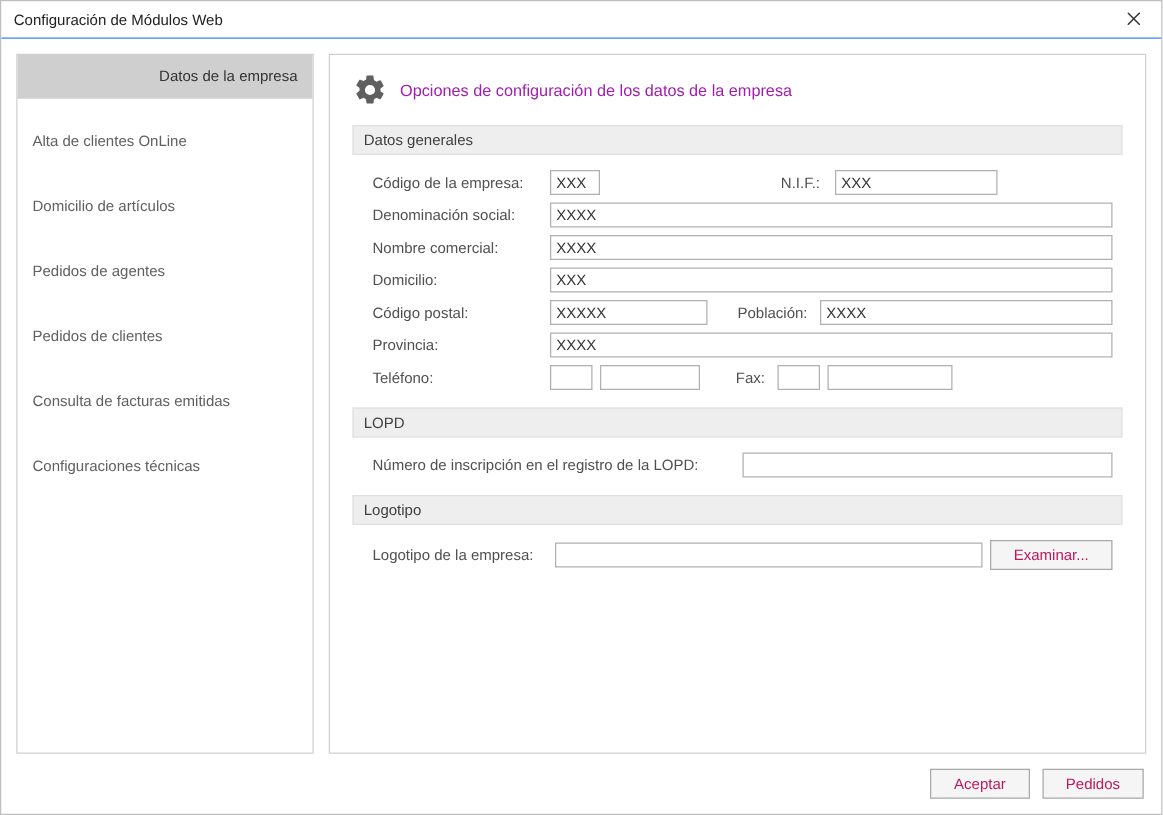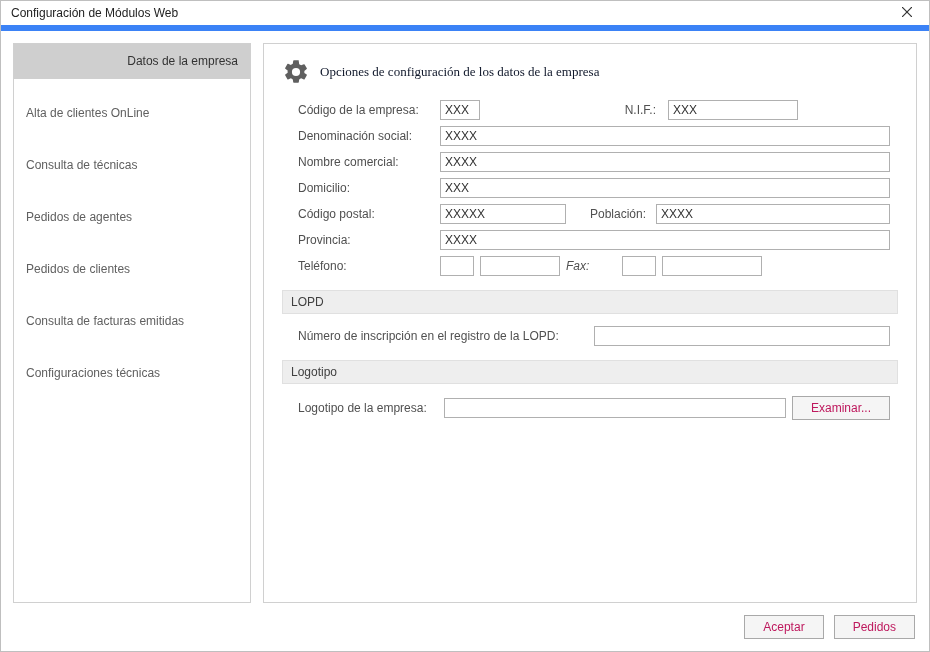--- a/index.html
+++ b/index.html
@@ -12,21 +12,21 @@
     background:#ffffff;
     border:1px solid #bfbfbf;
     position:relative;
   }
 
   
   .titlebar {
     height:30px;
     display:flex; align-items:center;
     padding:0 0 0 10px;
-    border-bottom:6px solid #3b82f6;
+    border-bottom:1px solid #3b82f6;
     color:#222;
   }
   .titlebar .title { flex:1; font-size:12px; }
   .titlebar .close {
     width:45px; height:30px;
     display:flex; align-items:center; justify-content:center;
     cursor:default;
   }
   .titlebar .close svg { width:10px; height:10px; }
 
@@ -64,21 +64,21 @@
     background:#ffffff;
     padding:10px 18px 10px 18px;
     overflow:auto;
   }
 
   .panel-header {
     display:flex; align-items:center; gap:10px;
     margin:4px 0 14px 0;
   }
   .panel-header .gear svg { display:block; }
-  .panel-header .h { font-size:13px; color:#0f172a;font-family:Liberation Serif, serif; }
+  .panel-header .h { font-size:13px; color:#a21caf; }
 
   .section-title {
     background:#eeeeee;
     border:1px solid #e0e0e0;
     padding:4px 8px;
     color:#404040;
     margin-bottom:12px;
   }
 
   .form-block { padding:0 8px 0 16px; margin-bottom:14px; }
@@ -134,21 +134,21 @@
 <div class="content">
 
   <div class="sidebar">
     <div class="item active">
         <span>Datos de la empresa</span>
       </div>
     <div class="item">
         <span>Alta de clientes OnLine</span>
       </div>
     <div class="item">
-        <span>Consulta de técnicas</span>
+        <span>Domicilio de artículos</span>
       </div>
     <div class="item">
         <span>Pedidos de agentes</span>
       </div>
     <div class="item">
         <span>Pedidos de clientes</span>
       </div>
     <div class="item">
         <span>Consulta de facturas emitidas</span>
       </div>
@@ -160,20 +160,21 @@
   <div class="mainpanel">
     <div class="panel-header">
       <span class="gear">
         <svg width="28" height="28" viewBox="0 0 24 24">
           <path fill="#5f5f5f" d="M19.14,12.94a7.07,7.07,0,0,0,.05-.94,7.07,7.07,0,0,0-.05-.94l2.03-1.58a.5.5,0,0,0,.12-.64l-1.92-3.32a.5.5,0,0,0-.61-.22l-2.39.96a7.22,7.22,0,0,0-1.63-.95l-.36-2.54A.5.5,0,0,0,13.88,2H10.12a.5.5,0,0,0-.5.42L9.26,4.96a7.22,7.22,0,0,0-1.63.95l-2.39-.96a.5.5,0,0,0-.61.22L2.71,8.49a.5.5,0,0,0,.12.64L4.86,10.7a7.07,7.07,0,0,0-.05.94,7.07,7.07,0,0,0,.05.94L2.83,14.16a.5.5,0,0,0-.12.64l1.92,3.32a.5.5,0,0,0,.61.22l2.39-.96a7.22,7.22,0,0,0,1.63.95l.36,2.54a.5.5,0,0,0,.5.42h3.76a.5.5,0,0,0,.5-.42l.36-2.54a7.22,7.22,0,0,0,1.63-.95l2.39.96a.5.5,0,0,0,.61-.22l1.92-3.32a.5.5,0,0,0-.12-.64ZM12,15.5A3.5,3.5,0,1,1,15.5,12,3.5,3.5,0,0,1,12,15.5Z"></path>
         </svg>
       </span>
       <span class="h">Opciones de configuración de los datos de la empresa</span>
     </div>
 
+    <div class="section-title">Datos generales</div>
     <div class="form-block">
       <div class="row">
         <span class="label lblw">Código de la empresa:</span>
         <input class="txt" style="width: 40px;" value="XXX">
         <span class="label lbl-right" style="flex:0 0 176px;">N.I.F.:</span>
         <input class="txt" style="width: 130px;" value="XXX">
       </div>
       <div class="row">
         <span class="label lblw">Denominación social:</span>
         <input class="txt flex" value="XXXX" style="">
@@ -193,21 +194,21 @@
         <input class="txt flex" value="XXXX" style="">
       </div>
       <div class="row">
         <span class="label lblw">Provincia:</span>
         <input class="txt flex" value="XXXX" style="">
       </div>
       <div class="row">
         <span class="label lblw">Teléfono:</span>
         <input class="txt" style="width: 34px;" value="">
         <input class="txt" style="width: 80px;" value="">
-        <span class="label" style="width:50px; padding-right:4px;font-style:italic;">Fax:</span>
+        <span class="label" style="width:50px; text-align:right; padding-right:4px;">Fax:</span>
         <input class="txt" style="width: 34px;" value="">
         <input class="txt" style="width: 100px;" value="">
       </div>
     </div>
 
     <div class="section-title">LOPD</div>
     <div class="form-block">
       <div class="row">
         <span class="label" style="width:290px">Número de inscripción en el registro de la LOPD:</span>
         <input class="txt flex" value="" style="">

